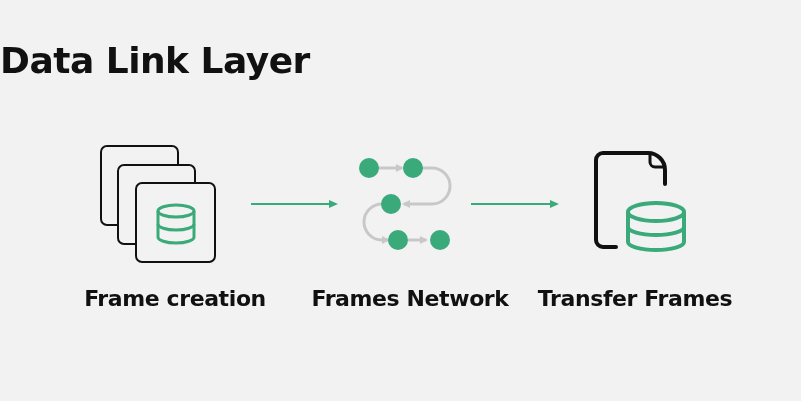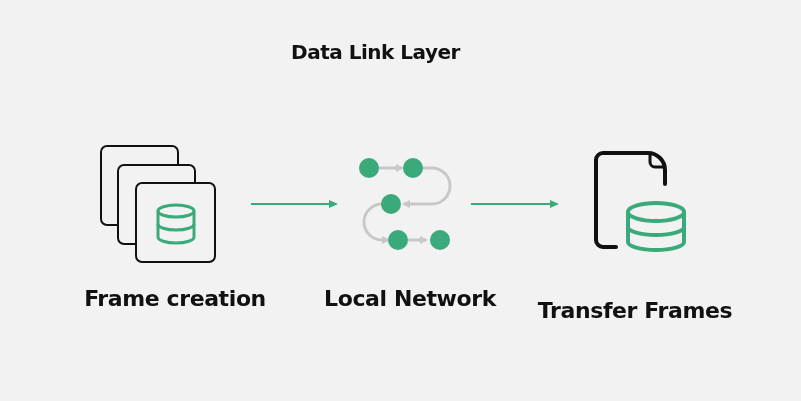--- a/index.html
+++ b/index.html
@@ -1,19 +1,19 @@
 <!DOCTYPE html>
 <html><head>
 <meta charset="utf-8">
 <style>
   html, body { margin:0; padding:0; }
   body { width:801px; height:401px; background:#f2f2f2; position:relative; overflow:hidden;
          font-family:"DejaVu Sans", sans-serif; color:#111; }
-  .title { position:absolute; left:0; width:751px; top:40px; text-align:center;
-           font-weight:bold; font-size:20px; letter-spacing:-0.5px; }
+  .title { position:absolute; left:0; width:751px; top:40px; 
+           font-weight:bold; font-size:36px; letter-spacing:-0.5px; }
   .label { position:absolute; text-align:center; font-weight:bold; font-size:22px; line-height:21px; letter-spacing:-0.4px; }
   svg { position:absolute; left:0; top:0; }
 </style>
 </head>
 <body>
 
 <div class="title">Data Link Layer</div>
 
 <svg width="801" height="401" viewBox="0 0 801 401">
   <defs>
@@ -64,17 +64,17 @@
       <ellipse cx="656" cy="212" rx="28" ry="9"></ellipse>
       <path d="M628,227 A28,8 0 0 0 684,227" fill="none"></path>
     </g>
   </g>
 </svg>
 
 <div class="label" style="left:60px; width:230px; top:288px;">
   <div>Frame creation</div>
 </div>
 <div class="label" style="left:300px; width:220px; top:288px;">
-  <div>Local Network</div>
+  <div>Frames Network</div>
 </div>
-<div class="label" style="left:520px; width:230px; top:300px;">
+<div class="label" style="left:520px; width:230px; top:288px;">
   <div>Transfer Frames</div>
 </div>
 
 </body></html>

